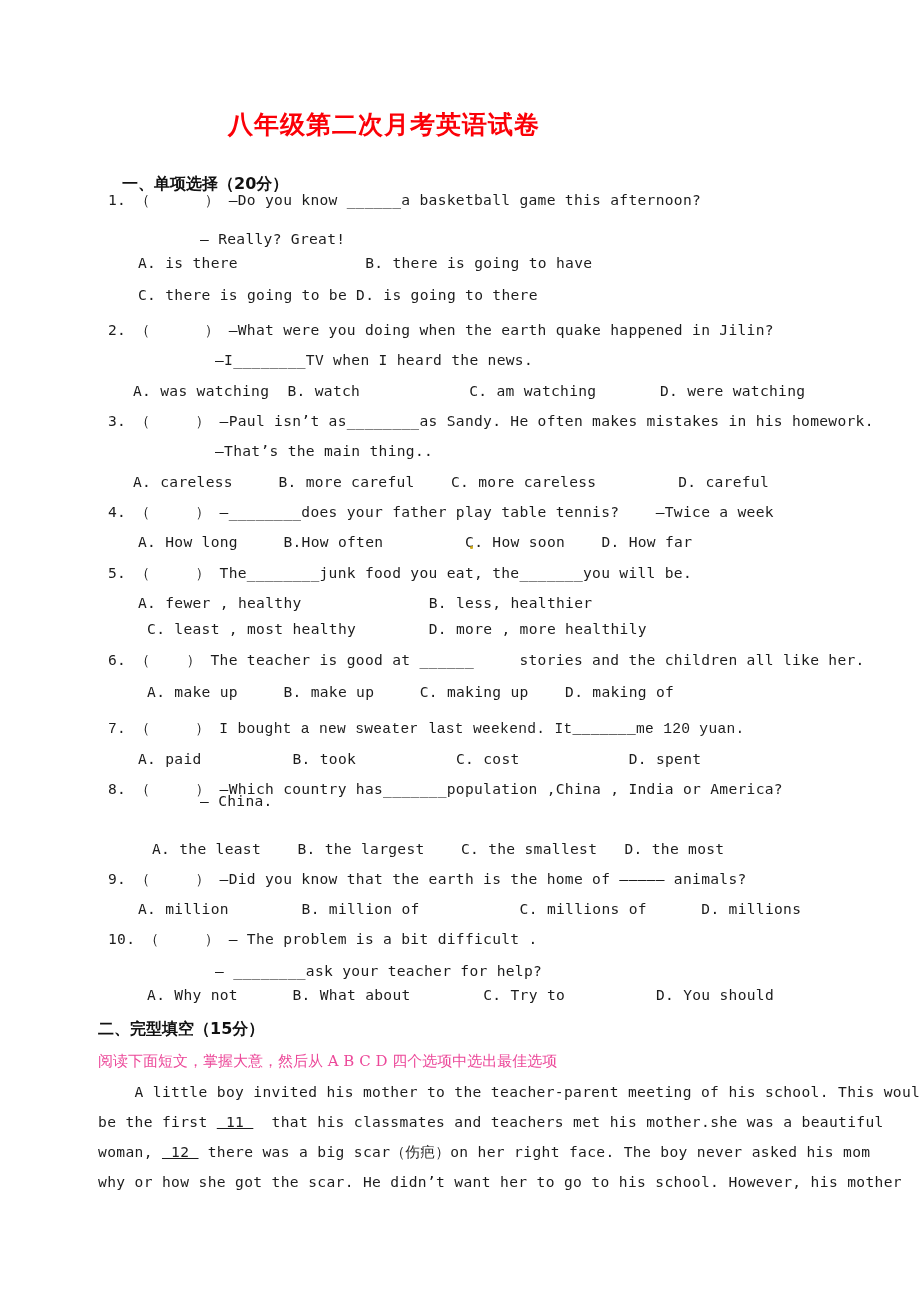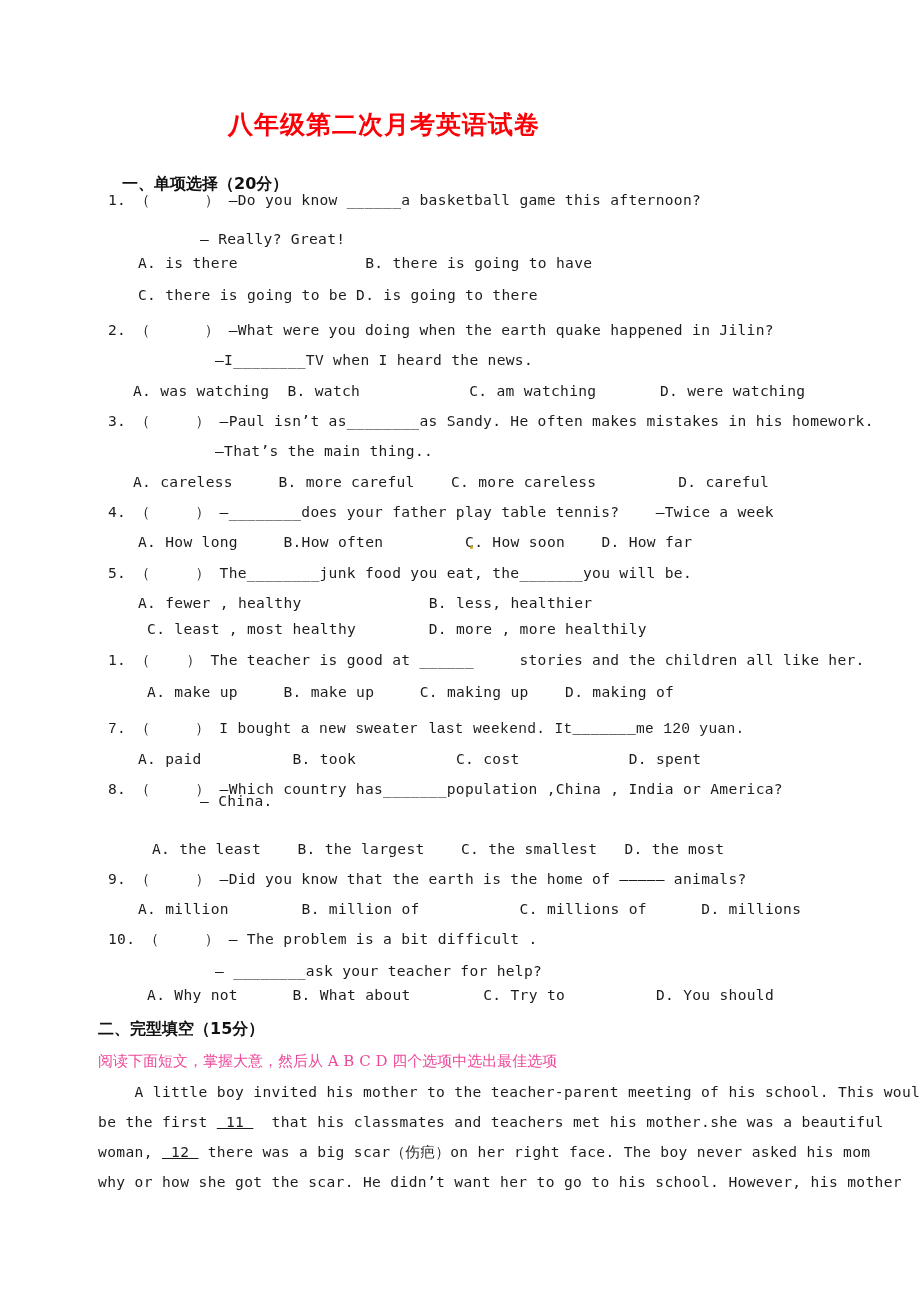--- a/index.html
+++ b/index.html
@@ -119,21 +119,21 @@
   <div class="ln" style="left:133px; top:472px;">A. careless     B. more careful    C. more careless         D. careful</div>
 
   <div class="ln" style="left:108px; top:502px;">4. （     ） —________does your father play table tennis?    —Twice a week</div>
   <div class="ln" style="left:138px; top:532px;">A. How long     B.How often         C. How soon    D. How far</div>
   <div class="speck" style="left:470px; top:546px;"></div>
 
   <div class="ln" style="left:108px; top:563px;">5. （     ） The________junk food you eat, the_______you will be.</div>
   <div class="ln" style="left:138px; top:593px;">A. fewer , healthy              B. less, healthier</div>
   <div class="ln" style="left:138px; top:619px;"> C. least , most healthy        D. more , more healthily</div>
 
-  <div class="ln" style="left:108px; top:650px;">1. （    ） The teacher is good at ______     stories and the children all like her.</div>
+  <div class="ln" style="left:108px; top:650px;">6. （    ） The teacher is good at ______     stories and the children all like her.</div>
   <div class="ln" style="left:138px; top:682px;"> A. make up     B. make up     C. making up    D. making of</div>
 
   <div class="ln" style="left:108px; top:719px;font-family:Liberation Mono, monospace;">7. （     ） I bought a new sweater last weekend. It_______me 120 yuan.</div>
   <div class="ln" style="left:138px; top:749px;">A. paid          B. took           C. cost            D. spent</div>
 
   <div class="ln" style="left:108px; top:779px;">8. （     ） —Which country has_______population ,China , India or America?</div>
   <div class="ln" style="left:200px; top:791px;">— China.</div>
   <div class="ln" style="left:152px; top:839px;">A. the least    B. the largest    C. the smallest   D. the most</div>
 
   <div class="ln" style="left:108px; top:869px;">9. （     ） —Did you know that the earth is the home of ————— animals?</div>

